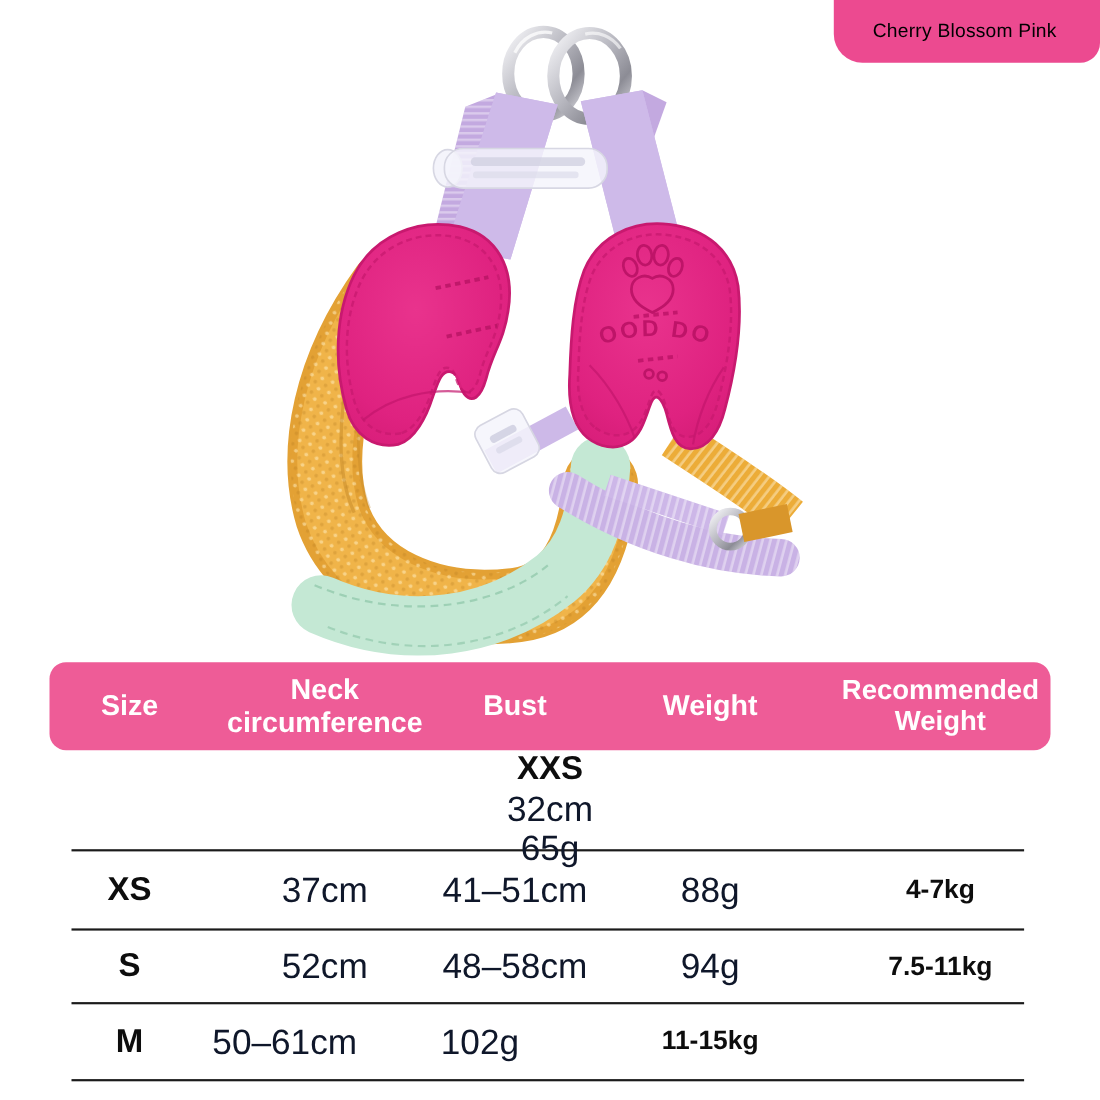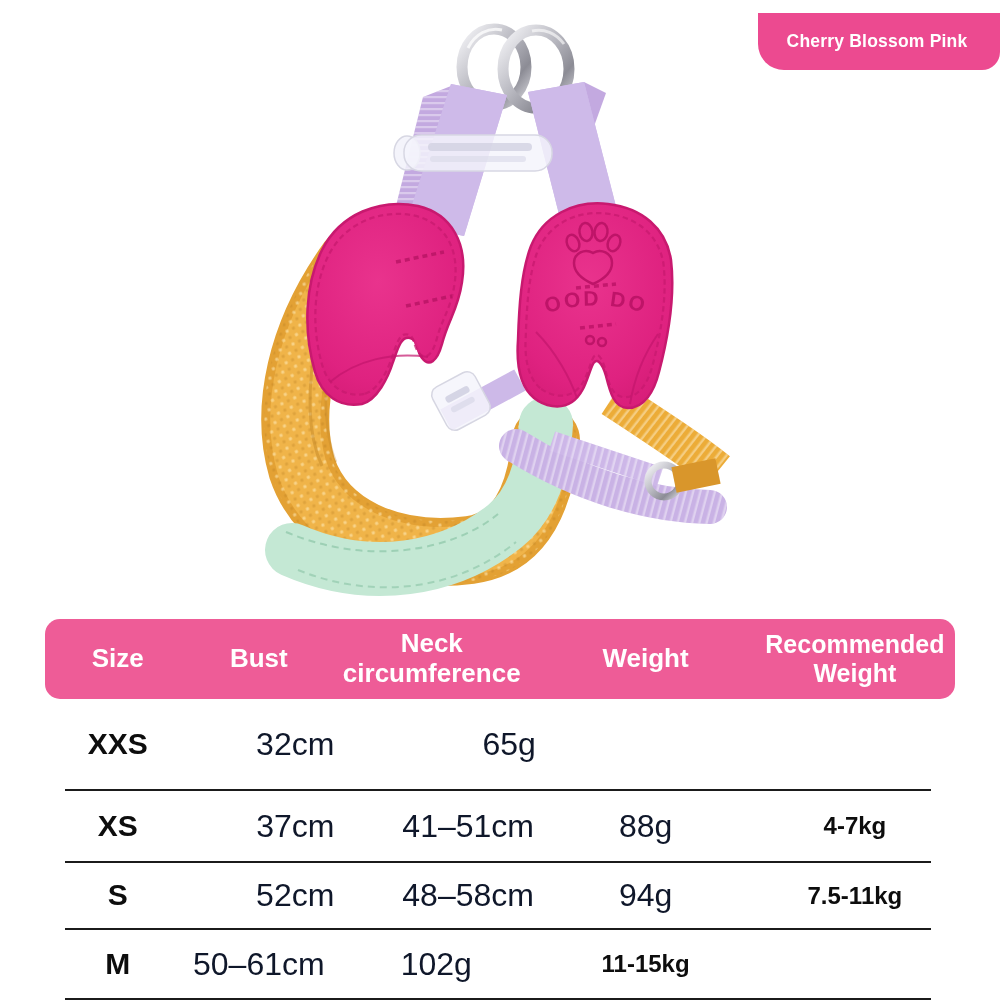--- a/index.html
+++ b/index.html
@@ -1,36 +1,36 @@
 <!DOCTYPE html>
 <html><head>
 <meta charset="utf-8">
 <style>
   html,body{margin:0;padding:0;background:#ffffff;width:1000px;height:1000px;overflow:hidden;
     font-family:"Liberation Sans", sans-serif;}
   .stage{position:relative;width:1000px;height:1000px;background:#fff;}
 
   
-  .badge{position:absolute;top:13px;left:758px;right:0;height:57px;background:#EC4A90;
+  .badge{position:absolute;top:0;left:758px;right:0;height:57px;background:#EC4A90;
     border-radius:0 0 18px 26px;display:flex;align-items:center;justify-content:center;
-    color:#ffffff;font-weight:bold;font-size:17.5px;letter-spacing:.2px;padding-right:4px;box-sizing:border-box;}
+    color:#000000;font-weight:normal;font-size:17.5px;letter-spacing:.2px;padding-right:4px;box-sizing:border-box;}
 
   
   .photo{position:absolute;top:0;left:0;width:1000px;height:600px;}
 
   
-  .sizetable{position:absolute;top:619px;left:45px;width:910px;}
+  .sizetable{position:absolute;top:602px;left:45px;width:910px;}
   .thead{height:80px;background:#EE5C97;border-radius:15px;display:flex;align-items:center;
     color:#fff;font-weight:bold;}
   .cell{display:flex;align-items:center;justify-content:center;text-align:center;line-height:1.15;}
   .c0{width:16%;} .c1{width:23%;} .c2{width:15%;} .c3{width:24%;} .c4{width:22%;}
   .thead .cell{font-size:26px;height:100%;}
   .thead .c4{font-size:25px;}
   .row{display:flex;align-items:center;}
-  .r0{height:90px;} .r1{height:70px;justify-content:flex-end;} .r2{height:65px;} .r3{height:68px;}
+  .r0{height:90px;flex-direction:column;} .r1{height:70px;justify-content:flex-end;} .r2{height:65px;} .r3{height:68px;}
   .row .cell{font-size:32px;color:#0f172a;}
   .row .c0{font-size:30px;font-weight:bold;color:#0d0d0d;}
   .row .c4{font-size:24px;font-weight:bold;color:#0d0d0d;}
   .divider{height:0;border-bottom:2px solid #1b1b1b;margin:0 24px 0 20px;}
 </style>
 </head>
 <body>
 
 <div class="stage">
 
@@ -162,22 +162,22 @@
     </g>
   </svg>
 
   <div class="badge">
     <span>Cherry Blossom Pink</span>
   </div>
 
   <div class="sizetable">
     <div class="thead">
       <div class="cell c0">Size</div>
+      <div class="cell c1">Neck circumference</div>
       <div class="cell c2">Bust</div>
-      <div class="cell c1">Neck circumference</div>
       <div class="cell c3">Weight</div>
       <div class="cell c4">Recommended Weight</div>
     </div>
 
     <div>
       <div class="row r0">
         <div class="cell c0">XXS</div>
         <div class="cell c1">32cm</div>
         <div class="cell c3">65g</div>
       </div>

